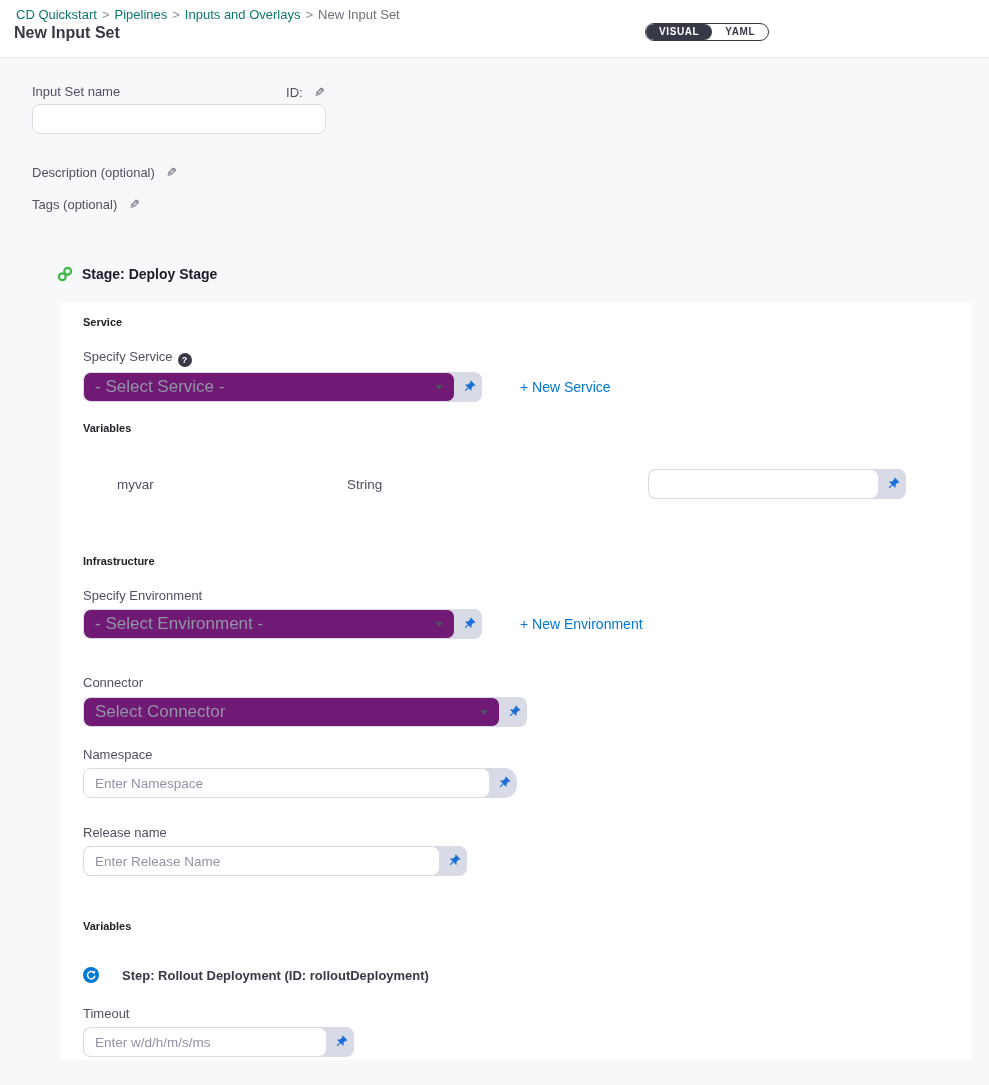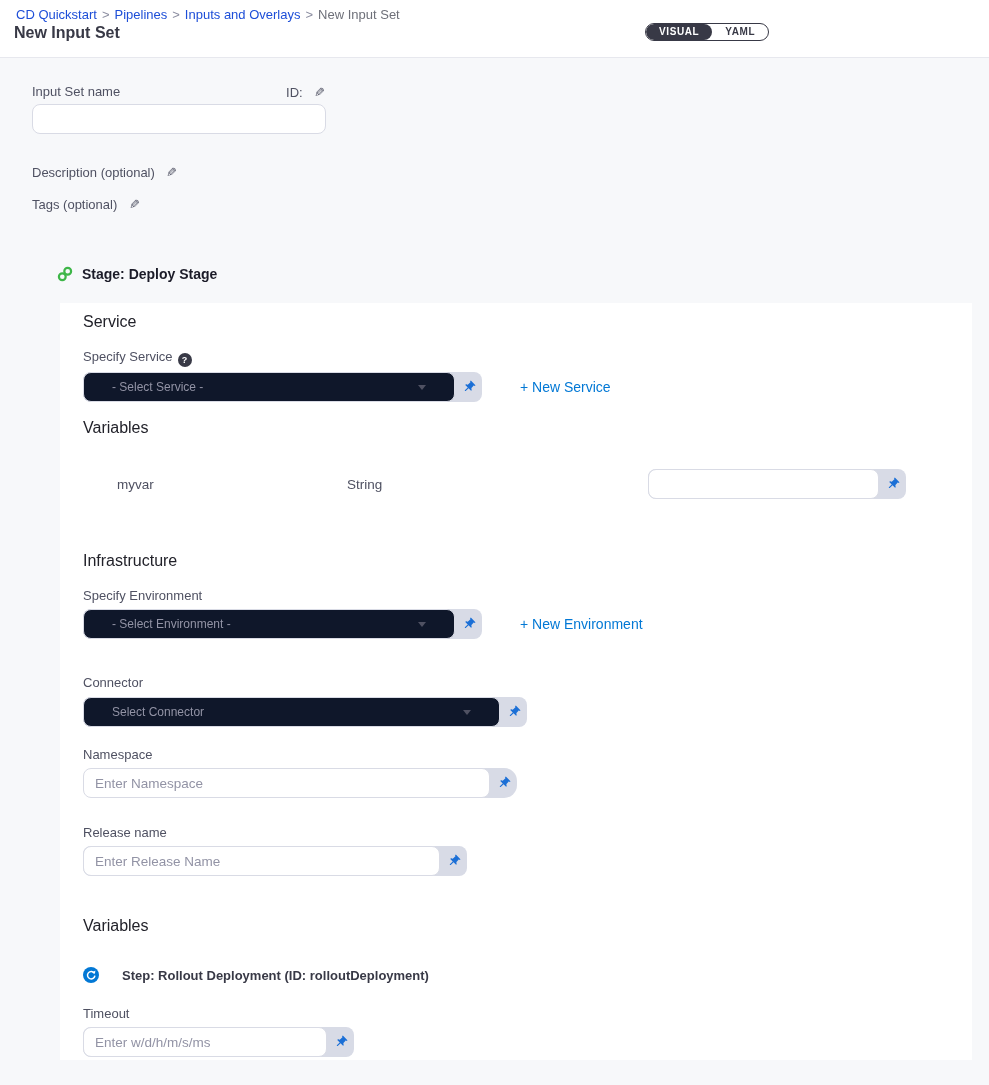--- a/index.html
+++ b/index.html
@@ -6,21 +6,21 @@
   html,body { margin:0; padding:0; }
   body {
     width:989px; height:1085px; position:relative; overflow:hidden;
     background:#f7f8fa;
     font-family:"Liberation Sans", sans-serif;
     color:#4f5162;
   }
   
   .header { position:absolute; top:0; left:0; width:989px; height:58px; background:#fff; border-bottom:1px solid #e7e8ee; }
   .breadcrumb { position:absolute; top:7px; left:16px; font-size:13px; white-space:nowrap; }
-  .crumb-link { color:#1d4ed8; cursor:pointer; }
+  .crumb-link { color:#0f766e; cursor:pointer; }
   .crumb-sep { color:#8b8da0; margin:0 5px; }
   .crumb-current { color:#6e7079; }
   .page-title { position:absolute; top:24px; left:14px; font-size:16px; font-weight:600; color:#383946; }
   .mode-toggle { position:absolute; top:23px; left:645px; height:18px; display:flex; border:1px solid #383946; border-radius:10px; background:#fff; overflow:hidden; }
   .mode-seg { font-size:10px; font-weight:bold; letter-spacing:.6px; line-height:16px; padding:0 13px; cursor:pointer; }
   .mode-visual { background:#383946; color:#fff; border-radius:9px; }
   .mode-yaml { color:#383946; }
 
   
   .lbl { font-size:13px; color:#4f5162; line-height:16px; }
@@ -28,25 +28,25 @@
   .fld-name-row { position:absolute; top:83px; left:32px; width:293px; display:flex; justify-content:space-between; align-items:center; }
   .name-input { position:absolute; top:104px; left:32px; width:294px; height:30px; border:1px solid #d9dbe5; border-radius:8px; background:#fff; padding:0 10px; font-size:13px; color:#383946; outline:none; }
   .desc-row { position:absolute; top:163px; left:32px; }
   .tags-row { position:absolute; top:195px; left:32px; }
 
   
   .stage-row { position:absolute; top:266px; left:57px; display:flex; align-items:center; gap:9px; font-size:14px; font-weight:bold; color:#1b1b28; }
 
   
   .card { position:absolute; top:303px; left:60px; width:912px; height:757px; background:#fff; padding:11px 0 0 23px; }
-  .sec-title { margin:0; font-size:16px; font-weight:normal; color:#22222a; line-height:16px; }
+  .sec-title { margin:0; font-size:11px; font-weight:bold; color:#22222a; line-height:16px; }
   .help-icon { display:inline-flex; width:14px; height:14px; border-radius:50%; background:#383946; color:#fff; font-size:9px; font-weight:bold; align-items:center; justify-content:center; margin-left:5px; vertical-align:-2px; cursor:pointer; }
 
   .input-group { display:flex; align-items:stretch; background:#d8dbe6; border-radius:8px; height:30px; }
-  .field { background:#0f172a; border:1px solid #d9dbe5; border-radius:8px; display:flex; align-items:center; justify-content:space-between; padding:0 28px; flex:1; font-size:12px; cursor:pointer; }
+  .field { background:#701a75; border:1px solid #d9dbe5; border-radius:8px; display:flex; align-items:center; justify-content:space-between; padding:0 11px; flex:1; font-size:17px; cursor:pointer; }
   .placeholder { color:#9293a5; }
   .caret { width:0; height:0; border-left:4px solid transparent; border-right:4px solid transparent; border-top:5px solid #4f5162; }
   .pin-btn { width:27px; display:flex; align-items:center; justify-content:center; cursor:pointer; border-radius:0 8px 8px 0; }
   input.text-field { background:#fff; border:1px solid #d9dbe5; border-radius:8px; padding:0 11px; flex:1; font-size:13.5px; color:#383946; outline:none; font-family:"Liberation Sans", sans-serif; }
   input.text-field::placeholder { color:#9293a5; }
   .link-blue { color:#0278d5; font-size:14px; cursor:pointer; white-space:nowrap; }
 
   .select-row { display:flex; align-items:center; margin-top:5px; }
   .var-row { display:flex; align-items:center; margin-top:33px; }
   .var-name { margin-left:34px; width:230px; font-size:13.5px; color:#4f5162; }

